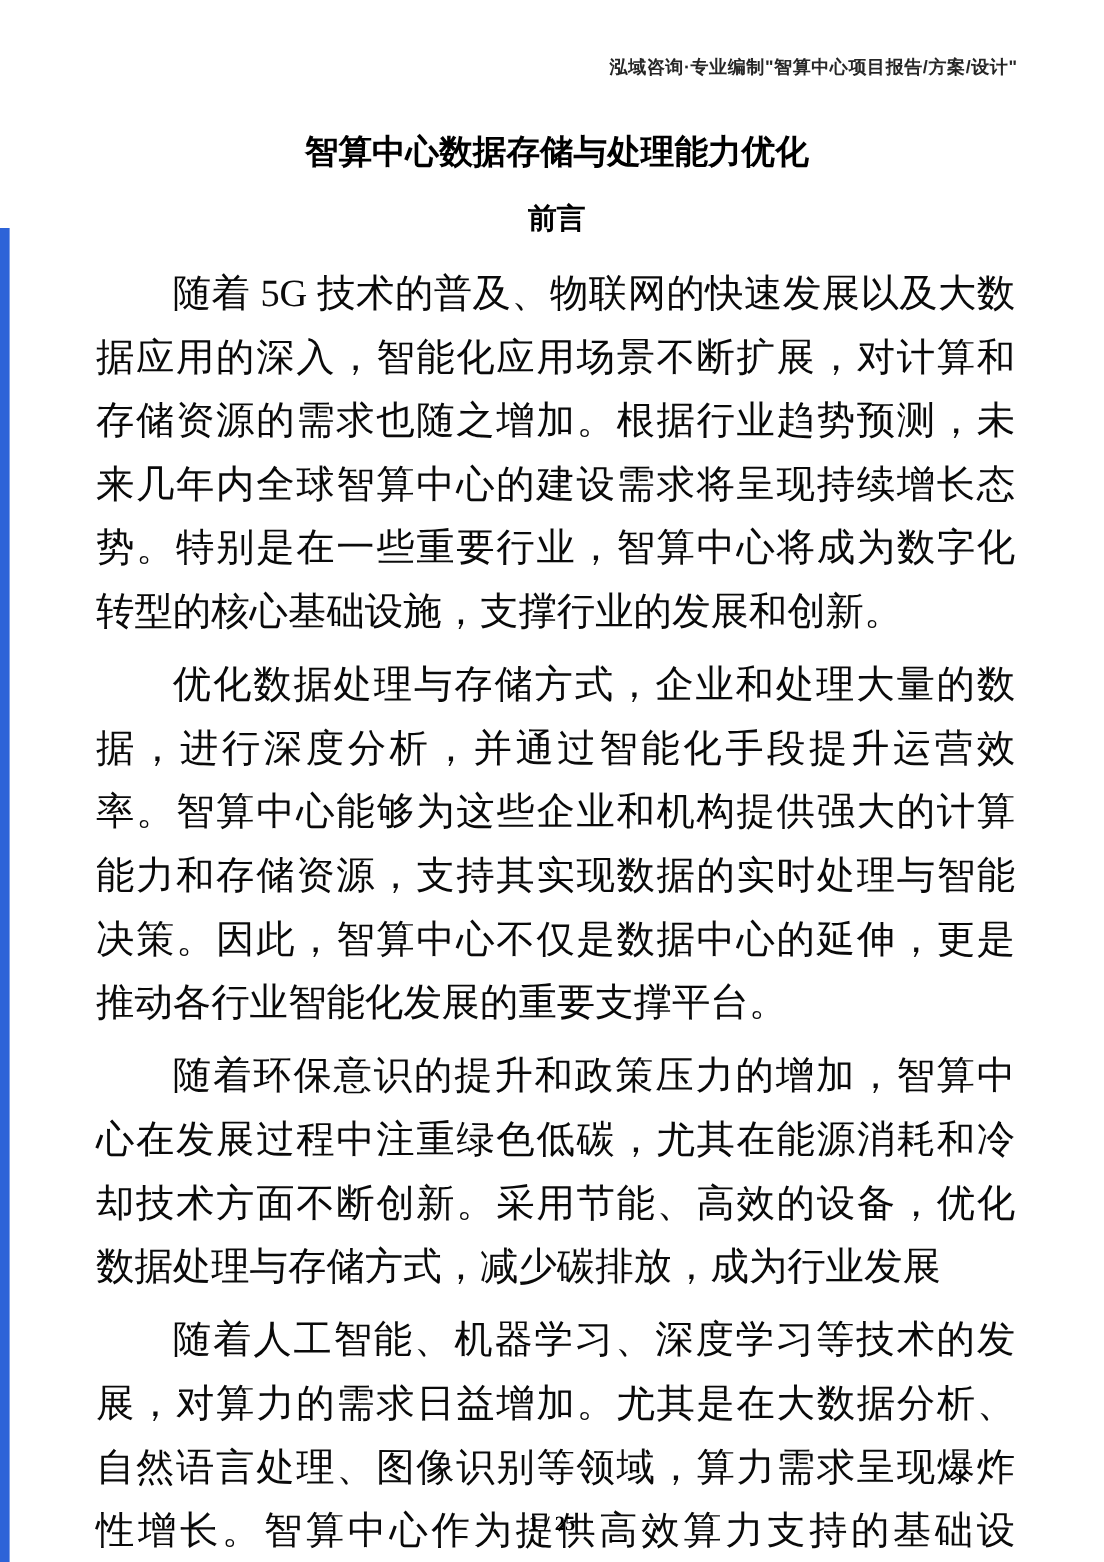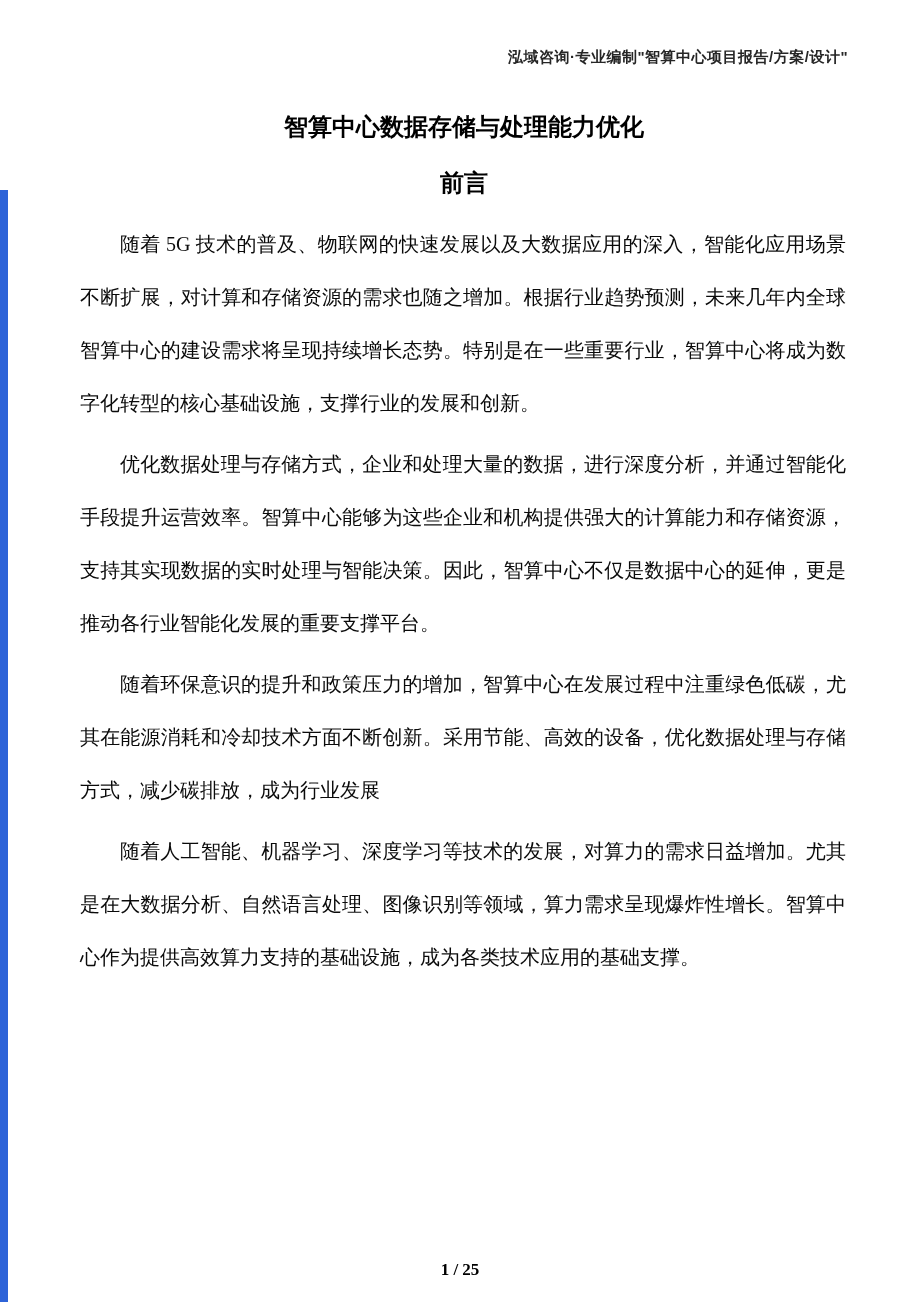--- a/index.html
+++ b/index.html
@@ -33,40 +33,40 @@
     letter-spacing: 0.5px;
     color: #262626;
     line-height: 22px;
   }
   .doc-title {
     margin: 40px 0 0 0;
     padding: 0 72px 0 80px;
     text-align: center;
     font-family: "Liberation Sans", "DejaVu Sans", sans-serif;
     font-weight: bold;
-    font-size: 24px;
+    font-size: 28px;
     line-height: 38px;
     color: #000000;
   }
   .section-heading {
     margin: 20px 0 0 0;
     padding: 0 72px 0 80px;
     text-align: center;
     font-family: Liberation Serif, serif;
     font-weight: bold;
     font-size: 24px;
     line-height: 34px;
     color: #000000;
   }
   .doc-body {
     padding: 18px 74px 0 80px;
   }
   .doc-body p {
     margin: 0 0 8px 0;
-    font-size: 20px;
+    font-size: 32px;
     line-height: 53px;
     text-align: justify;
     text-justify: inter-ideograph;
     text-indent: 2em;
     color: #0a0a0a;
   }
   .page-footer {
     position: absolute;
     left: 0;
     bottom: 22px;

